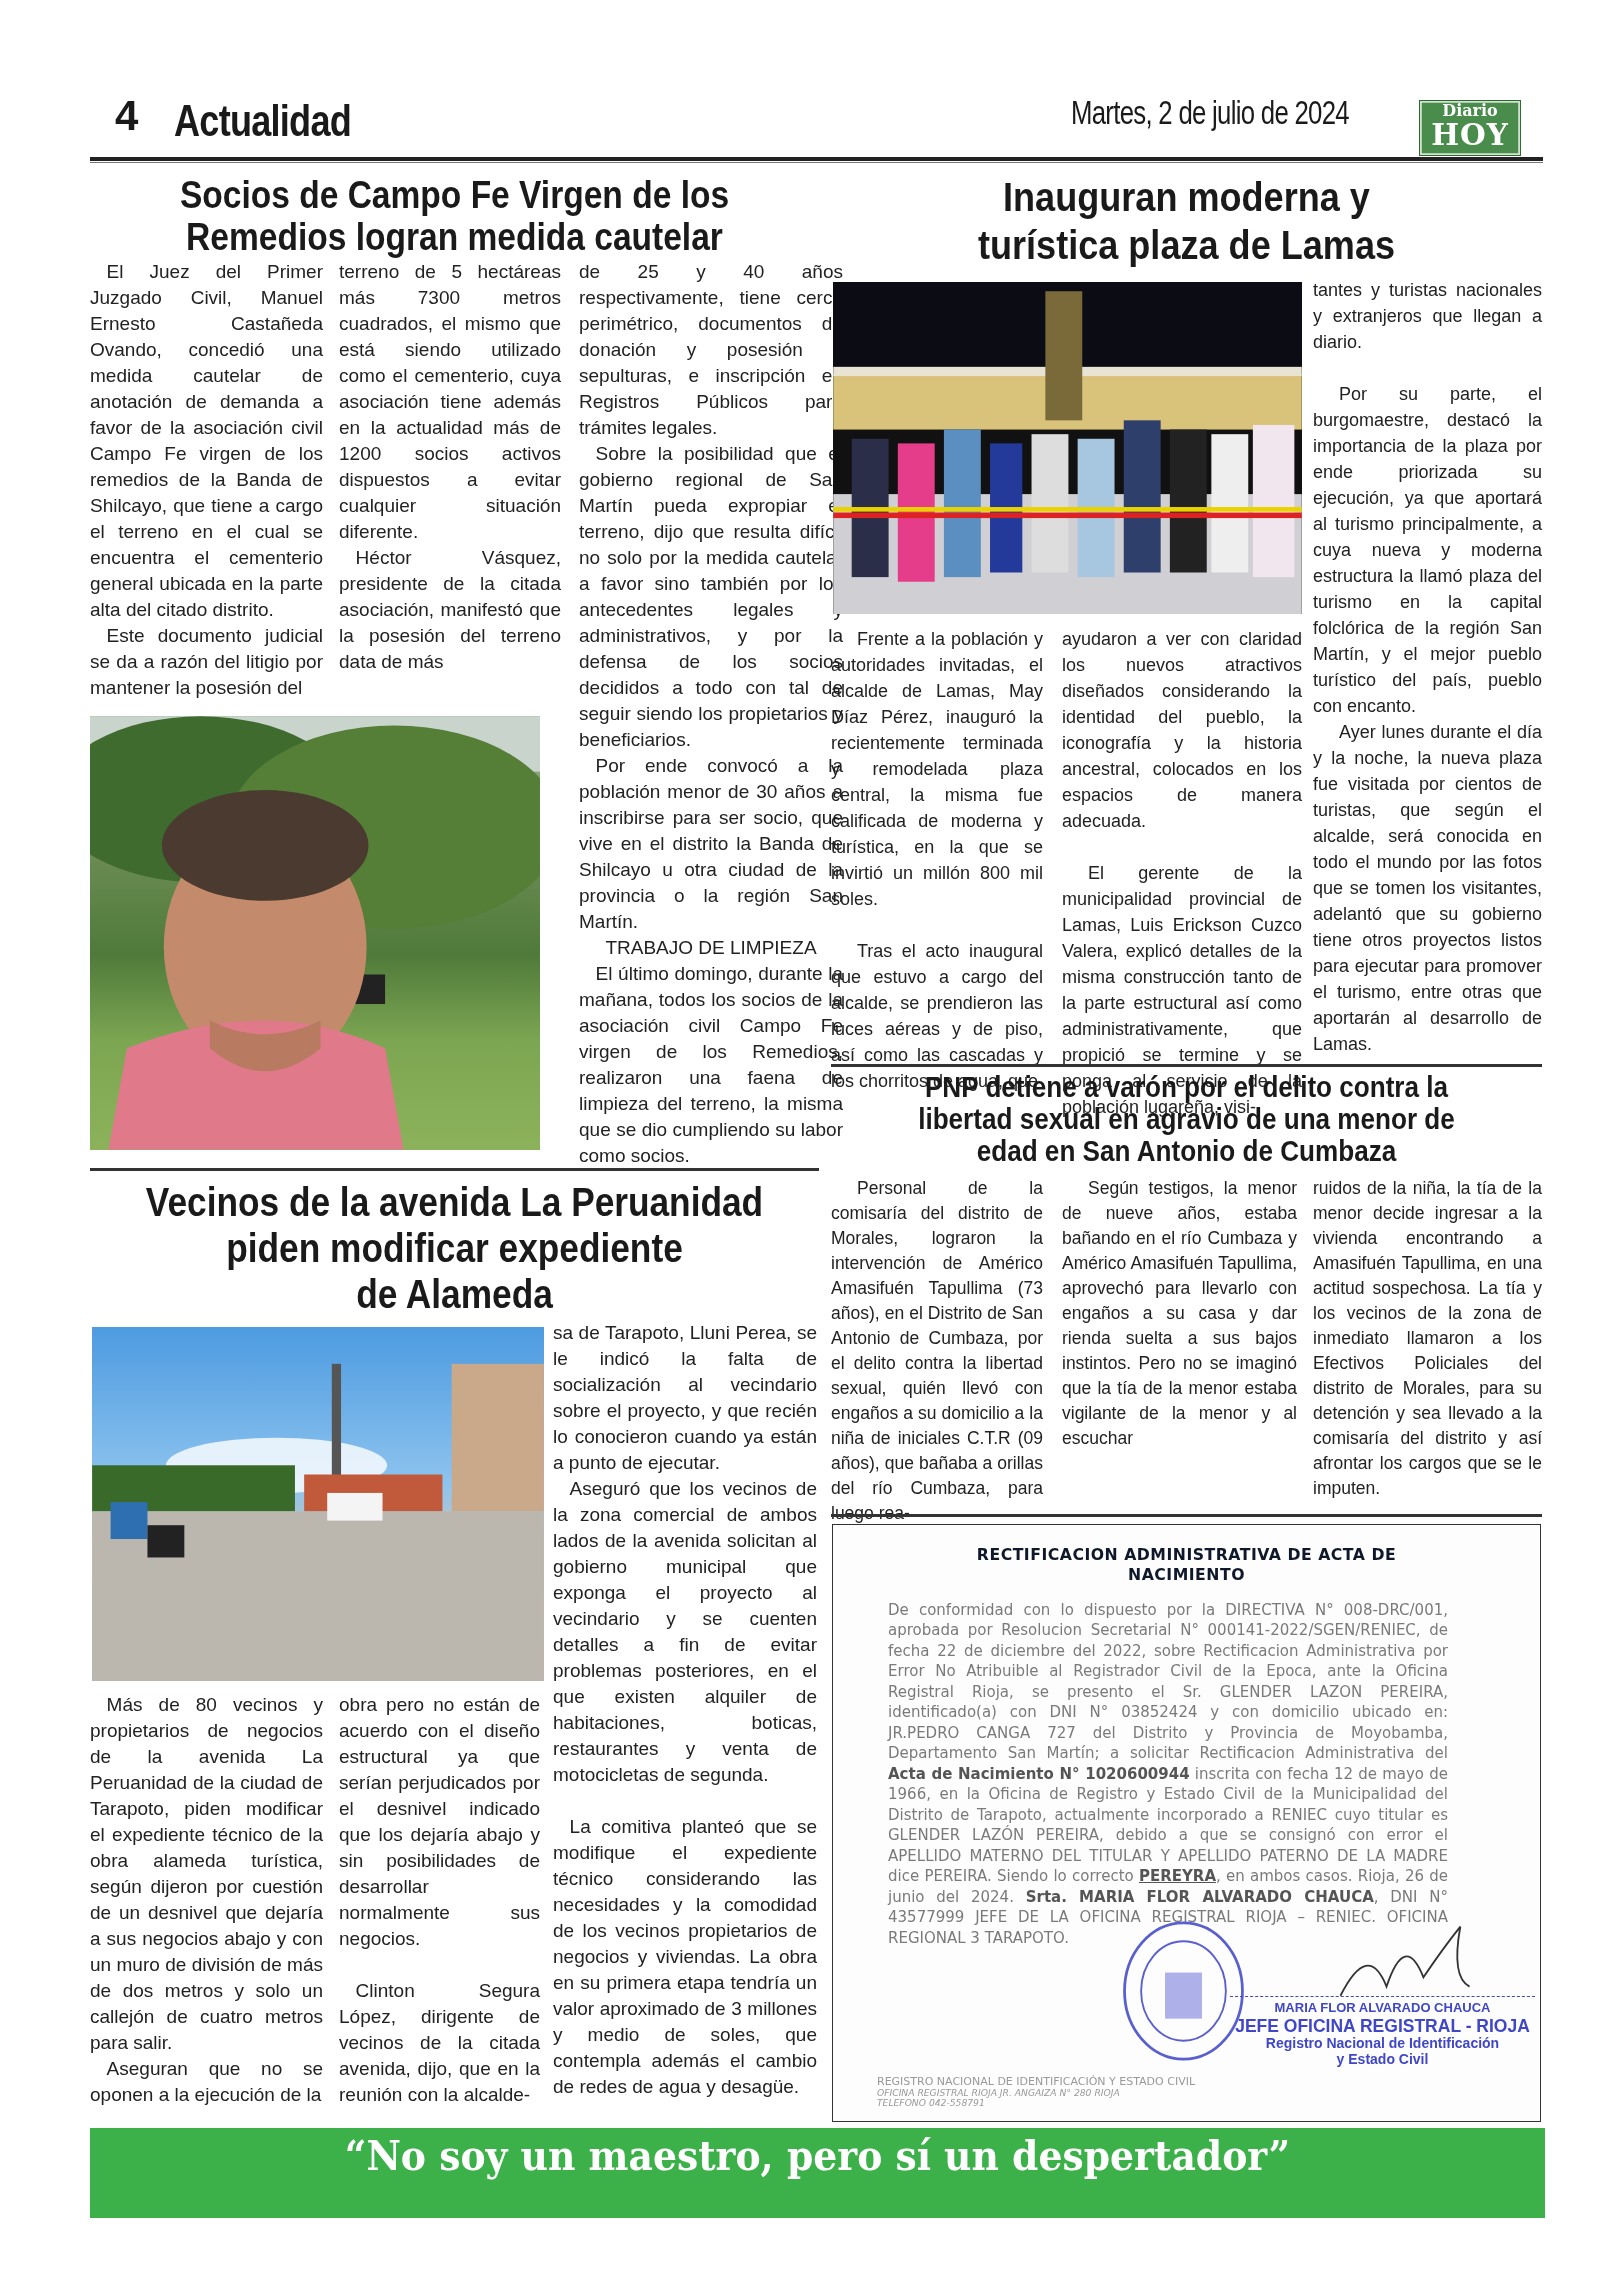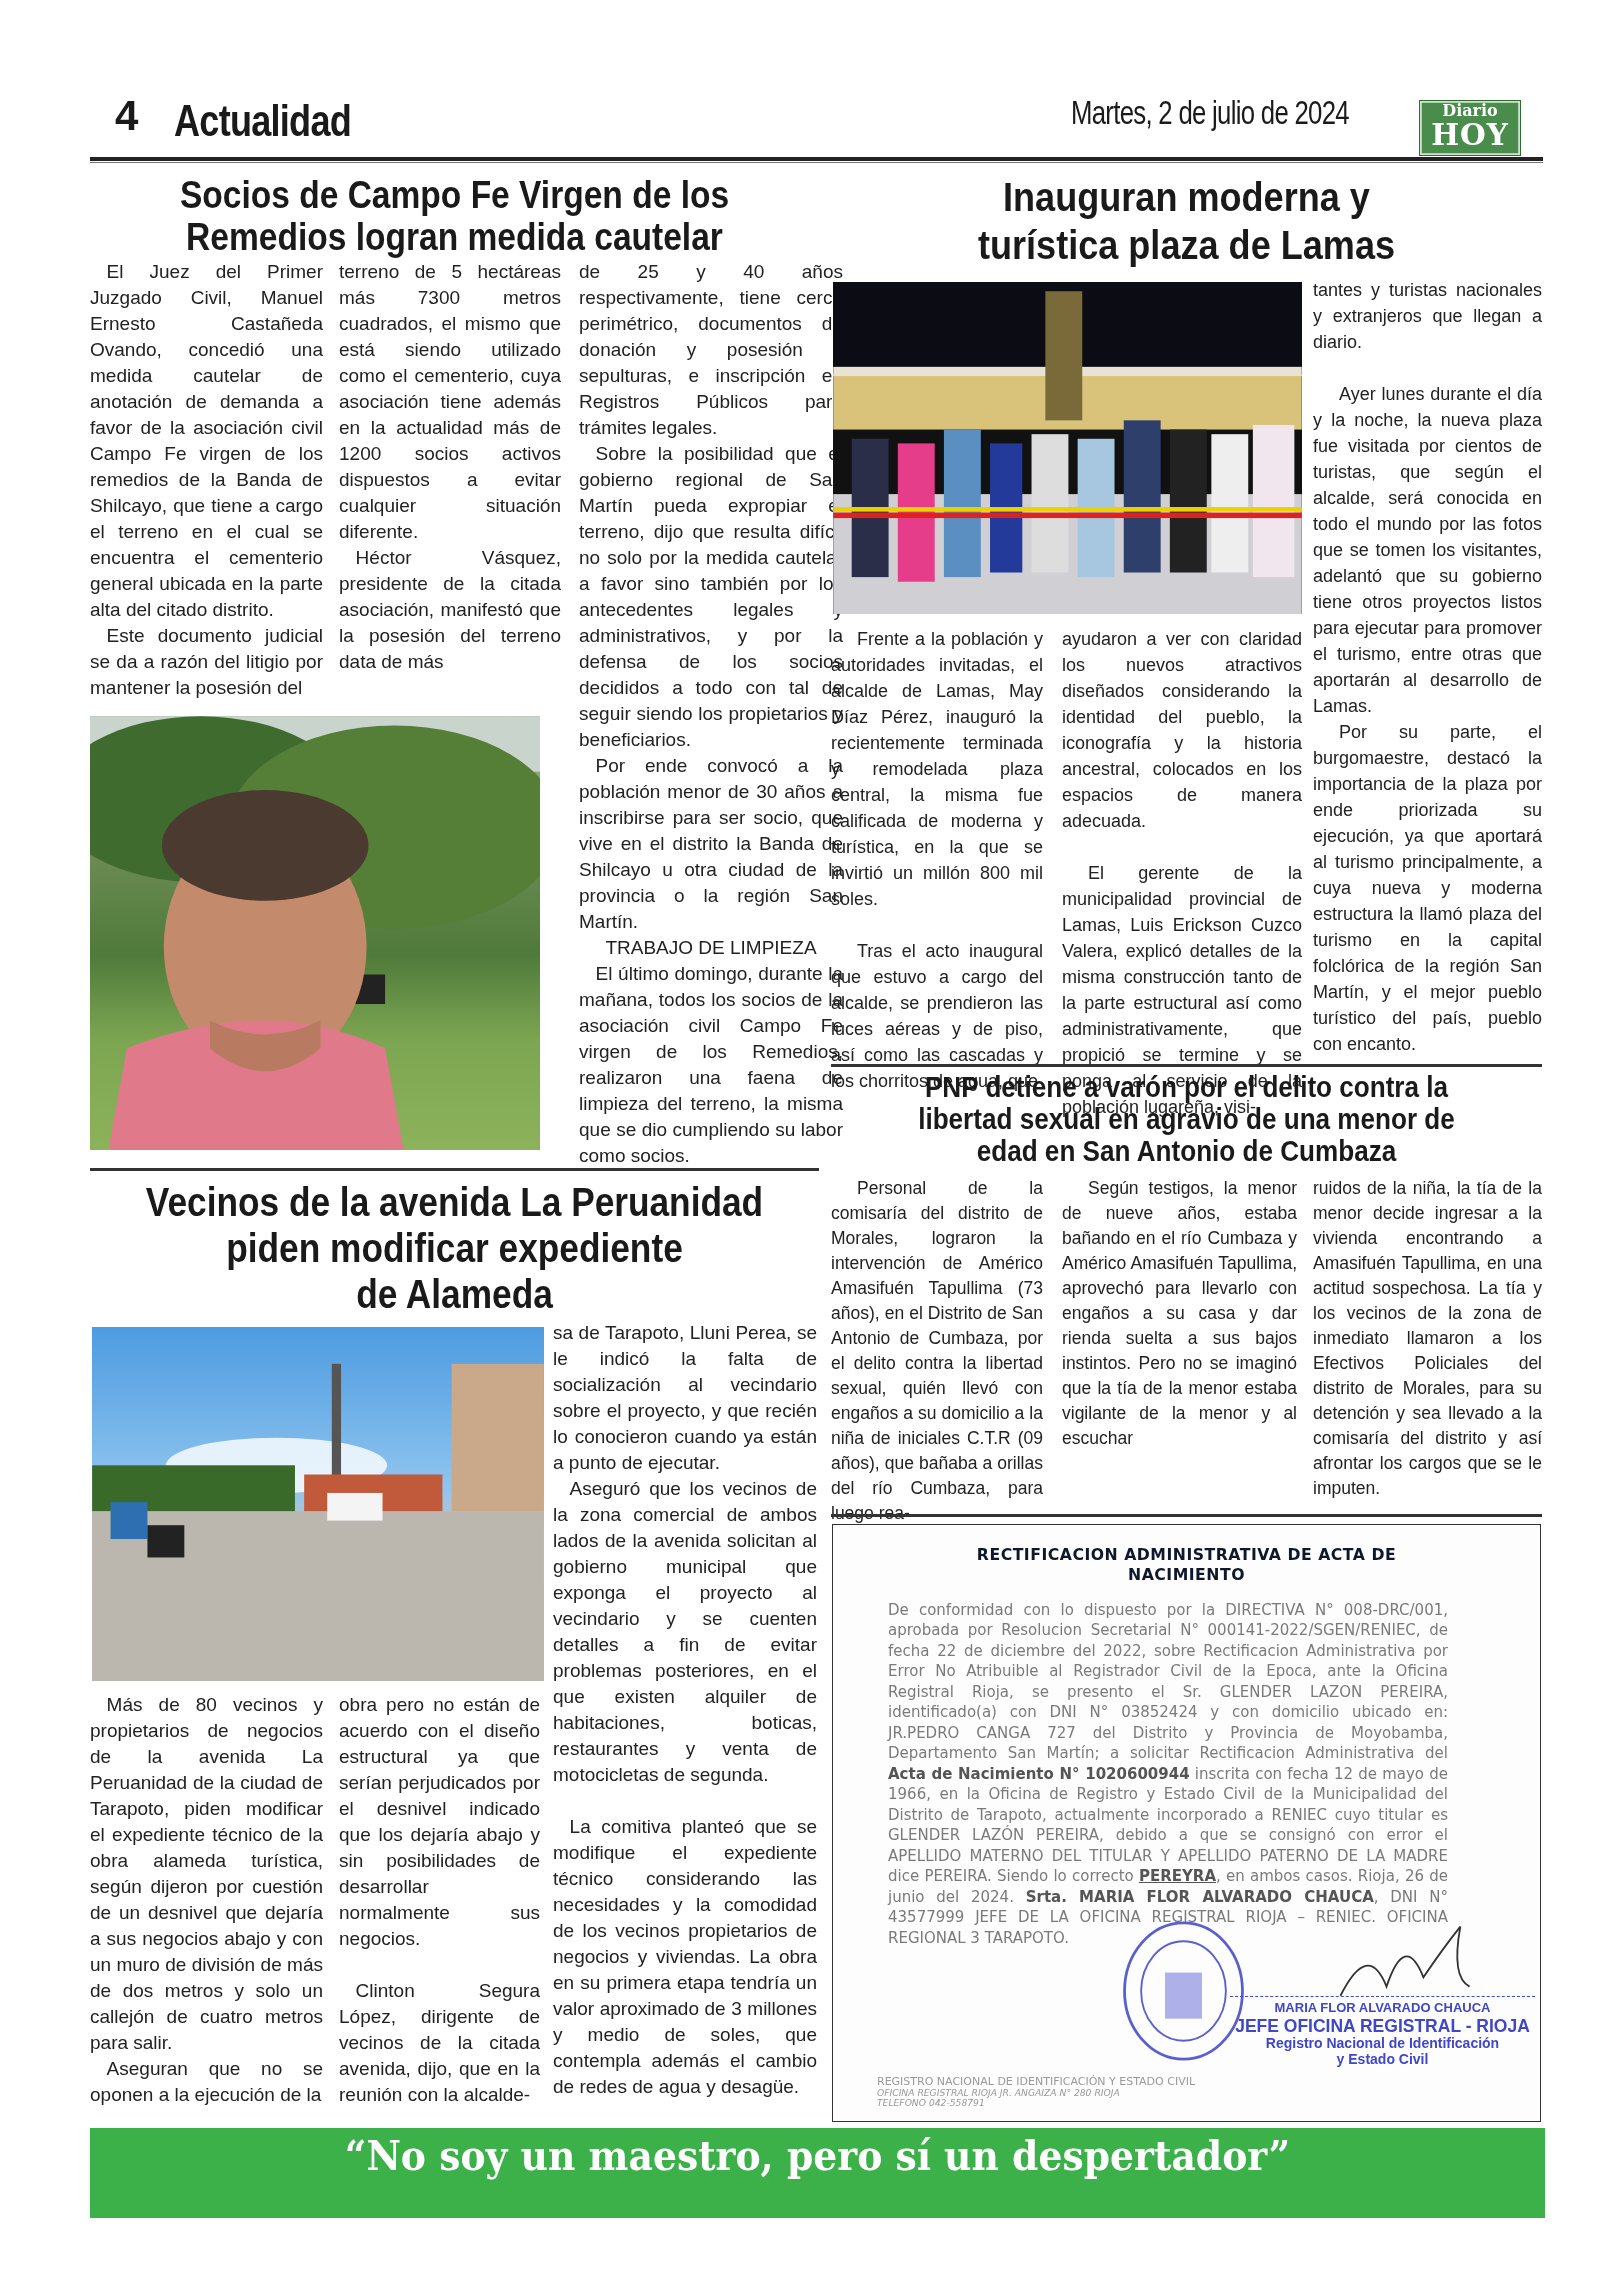--- a/index.html
+++ b/index.html
@@ -100,22 +100,22 @@
         <rect x="410" y="165" width="40" height="150" fill="#eee"></rect>
           <rect x="455" y="155" width="45" height="165" fill="#f1e6ee"></rect>
       </g>
       <rect x="0" y="250" width="508" height="6" fill="#d22"></rect>
       <rect x="0" y="244" width="508" height="5" fill="#e9d200"></rect>
     </svg>
   </div>
   <div class="col" style="position:absolute;left:482px;top:103px;width:229px;font-size:18px;">
     <p class="noind">tantes y turistas nacionales y extranjeros que llegan a diario.</p>
     <div class="gap"></div>
+    <p style="text-indent:26px">Por su parte, el burgomaestre, destacó la importancia de la plaza por ende priorizada su ejecución, ya que aportará al turismo principalmente, a cuya nueva y moderna estructura la llamó plaza del turismo en la capital folclórica de la región San Martín, y el mejor pueblo turístico del país, pueblo con encanto.</p>
     <p style="text-indent:26px">Ayer lunes durante el día y la noche, la nueva plaza fue visitada por cientos de turistas, que según el alcalde, será conocida en todo el mundo por las fotos que se tomen los visitantes, adelantó que su gobierno tiene otros proyectos listos para ejecutar para promover el turismo, entre otras que aportarán al desarrollo de Lamas.</p>
-    <p style="text-indent:26px">Por su parte, el burgomaestre, destacó la importancia de la plaza por ende priorizada su ejecución, ya que aportará al turismo principalmente, a cuya nueva y moderna estructura la llamó plaza del turismo en la capital folclórica de la región San Martín, y el mejor pueblo turístico del país, pueblo con encanto.</p>
   </div>
   <div class="col" style="position:absolute;left:0;top:452px;width:212px;font-size:18px;">
     <p style="text-indent:26px">Frente a la población y autoridades invitadas, el alcalde de Lamas, May Díaz Pérez, inauguró la recientemente terminada y remodelada plaza central, la misma fue calificada de moderna y turística, en la que se invirtió un millón 800 mil soles.</p>
     <div class="gap"></div>
     <p style="text-indent:26px">Tras el acto inaugural que estuvo a cargo del alcalde, se prendieron las luces aéreas y de piso, así como las cascadas y los chorritos de agua, que</p>
   </div>
   <div class="col" style="position:absolute;left:231px;top:452px;width:240px;font-size:18px;">
     <p class="noind">ayudaron a ver con claridad los nuevos atractivos diseñados considerando la identidad del pueblo, la iconografía y la historia ancestral, colocados en los espacios de manera adecuada.</p>
     <div class="gap"></div>
     <p style="text-indent:26px">El gerente de la municipalidad provincial de Lamas, Luis Erickson Cuzco Valera, explicó detalles de la misma construcción tanto de la parte estructural así como administrativamente, que propició se termine y se ponga al servicio de la población lugareña, visi-</p>

